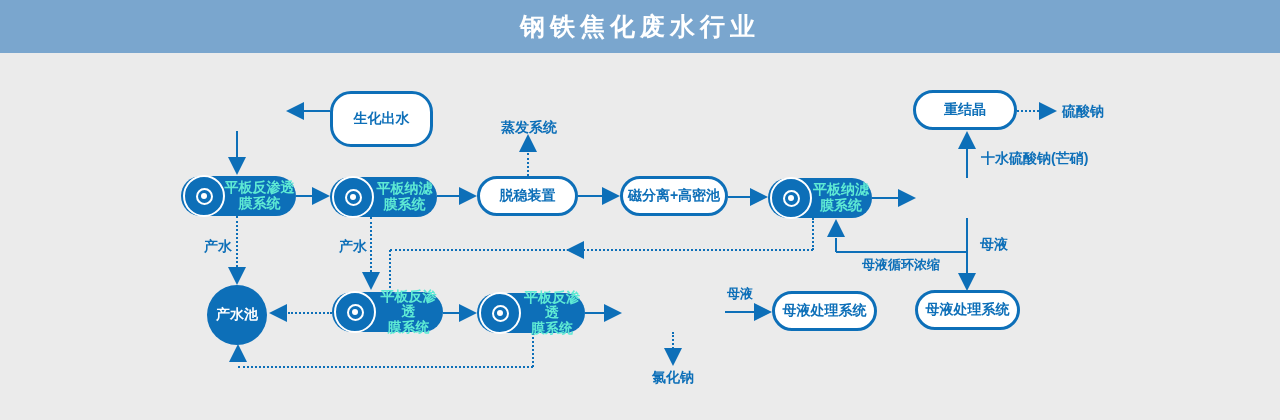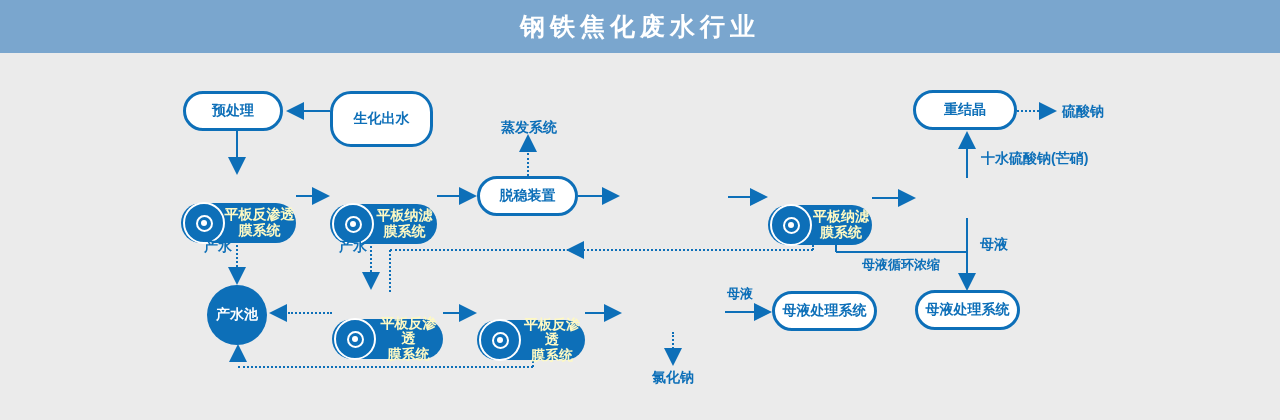--- a/index.html
+++ b/index.html
@@ -8,21 +8,21 @@
   .screen { position:relative; width:1280px; height:420px; background:var(--bg); overflow:hidden; }
   .header { position:absolute; left:0; top:0; width:1280px; height:53px; background:var(--header);
             display:flex; align-items:center; justify-content:center; }
   .header h1 { color:#fff; font-size:25px; font-weight:bold; letter-spacing:5px; }
   .canvas { position:absolute; left:0; top:53px; width:1280px; height:367px; }
 
   
   .node { position:absolute; display:flex; align-items:center; justify-content:center;
           font-weight:bold; font-size:14px; text-align:center; line-height:1.12; white-space:pre-line; }
   .outline { background:#fff; border:3px solid var(--blue); border-radius:21px; color:var(--blue); }
-  .solid { background:var(--blue); border-radius:21px; color:#fef9c3; padding-left:42px;margin-top:27px; }
+  .solid { background:var(--blue); border-radius:21px; color:#5eead4; padding-left:42px; }
   .circle { background:var(--blue); border-radius:50%; color:#fff;text-align:right; }
   .disc { position:absolute; left:2px; top:50%; transform:translateY(-50%); width:42px; height:42px;
           border-radius:50%; background:var(--blue); border:2.5px solid #fff;
           display:flex; align-items:center; justify-content:center; }
   .ring { width:17px; height:17px; border:2.5px solid #fff; border-radius:50%;
           display:flex; align-items:center; justify-content:center; }
   .dot { width:6px; height:6px; background:#fff; border-radius:50%; }
 
   
   .lbl { position:absolute; color:var(--blue); font-weight:bold; font-size:14px; white-space:nowrap; }
@@ -108,39 +108,39 @@
 
     <div class="ln" style="left:585px;top:259px;width:20px;height:2px"></div>
     <div class="ah r" style="left:604px;top:251px"></div>
 
     <div class="ln" style="left:725px;top:258px;width:30px;height:2px"></div>
     <div class="ah r" style="left:754px;top:250px"></div>
 
     <div class="dv" style="left:672px;top:279px;height:17px"></div>
     <div class="ah d" style="left:664px;top:295px"></div>
 
-    <div class="node outline" style="left:183px;top:38px;width:100px;height:40px">
-      <span>预处理</span>
-    </div>
     <div class="node outline" style="left:330px;top:38px;width:103px;height:56px">
       <span>生化出水</span>
     </div>
 
     <div class="node solid" style="left:181px;top:123px;width:115px;height:40px">
       <span class="disc"><span class="ring"><span class="dot"></span></span></span>
       <span>平板反渗透
 膜系统</span>
     </div>
     <div class="node solid" style="left:330px;top:124px;width:107px;height:40px">
       <span class="disc"><span class="ring"><span class="dot"></span></span></span>
       <span>平板纳滤
 膜系统</span>
     </div>
     <div class="node outline" style="left:477px;top:123px;width:101px;height:40px">
       <span>脱稳装置</span>
+    </div>
+    <div class="node outline" style="left:620px;top:123px;width:108px;height:40px">
+      <span>磁分离+高密池</span>
     </div>
     <div class="node solid" style="left:768px;top:125px;width:104px;height:40px">
       <span class="disc"><span class="ring"><span class="dot"></span></span></span>
       <span>平板纳滤
 膜系统</span>
     </div>
     <div class="node outline" style="left:913px;top:37px;width:104px;height:40px">
       <span>重结晶</span>
     </div>
 

